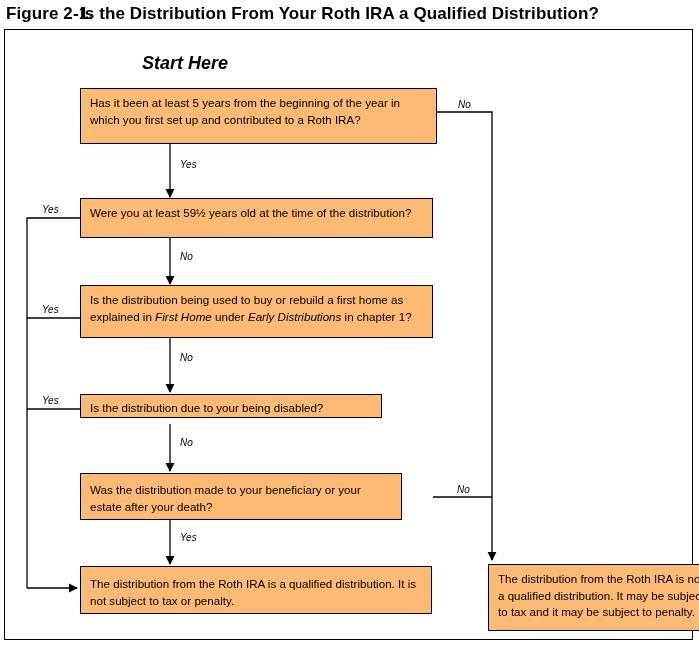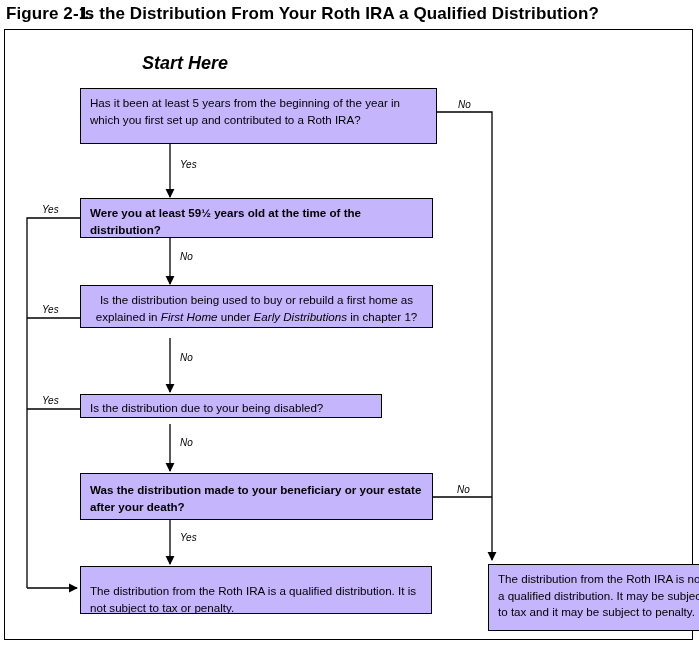--- a/index.html
+++ b/index.html
@@ -40,21 +40,21 @@
   #canvas {
     position: absolute;
     left: 0;
     top: 0;
     width: 699px;
     height: 645px;
   }
   .node {
     position: absolute;
     border: 1px solid #000000;
-    background: #c4b5fd;
+    background: #fdba74;
     box-sizing: border-box;
     font-size: 11.6px;
     line-height: 16.5px;
     padding: 6px 9px 5px 9px;
     color: #000000;
   }
   .node em { font-style: italic; }
   .edge-label {
     position: absolute;
     font-size: 10px;
@@ -113,37 +113,37 @@
     <path d="M 27 588 L 77 588" marker-end="url(#arrow)"></path>
   </g>
 </svg>
 
 <div id="start-here">Start Here</div>
 
 <div class="node" style="left:80px; top:88px; width:357px; height:56px;">
   <span>Has it been at least 5 years from the beginning of the year in which you first set up and contributed to a Roth IRA?</span>
 </div>
 
-<div class="node" style="left:80px; top:198px; width:353px; height:40px;font-weight:bold;">
+<div class="node" style="left:80px; top:198px; width:353px; height:40px;">
   <span>Were you at least 59½ years old at the time of the distribution?</span>
 </div>
 
-<div class="node" style="left:80px; top:285px; width:353px; height:43px;text-align:center;">
+<div class="node" style="left:80px; top:285px; width:353px; height:53px;">
   <span>Is the distribution being used to buy or rebuild a first home as explained in <em>First Home</em> under <em>Early Distributions</em> in chapter 1?</span>
 </div>
 
 <div class="node" style="left:80px; top:394px; width:302px; height:24px; padding-top:5px;">
   <span>Is the distribution due to your being disabled?</span>
 </div>
 
-<div class="node" style="left:80px; top:473px; width:353px; height:47px; padding-top:8px;font-weight:bold;">
+<div class="node" style="left:80px; top:473px; width:322px; height:47px; padding-top:8px;">
   <span>Was the distribution made to your beneficiary or your estate after your death?</span>
 </div>
 
-<div class="node" style="left:80px; top:566px; width:352px; height:48px; padding-top:16px;">
+<div class="node" style="left:80px; top:566px; width:352px; height:48px; padding-top:9px;">
   <span>The distribution from the Roth IRA is a qualified distribution. It is not subject to tax or penalty.</span>
 </div>
 
 <div class="node" style="left:450px; top:564px; width:230px; height:67px;margin-left:38px;">
   <span>The distribution from the Roth IRA is not a qualified distribution. It may be subject to tax and it may be subject to penalty.</span>
 </div>
 
 <div class="edge-label" style="left:458px; top:99px;">No</div>
 <div class="edge-label" style="left:180px; top:159px;">Yes</div>
 <div class="edge-label" style="left:42px; top:204px;">Yes</div>

